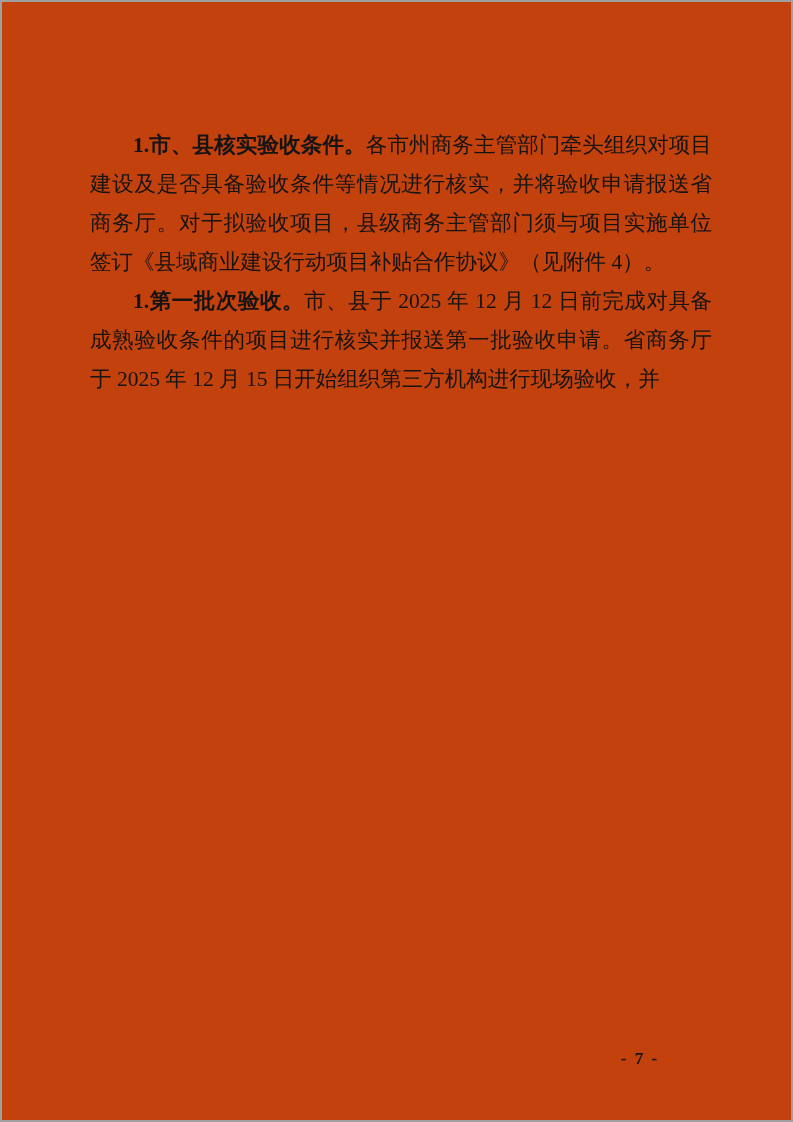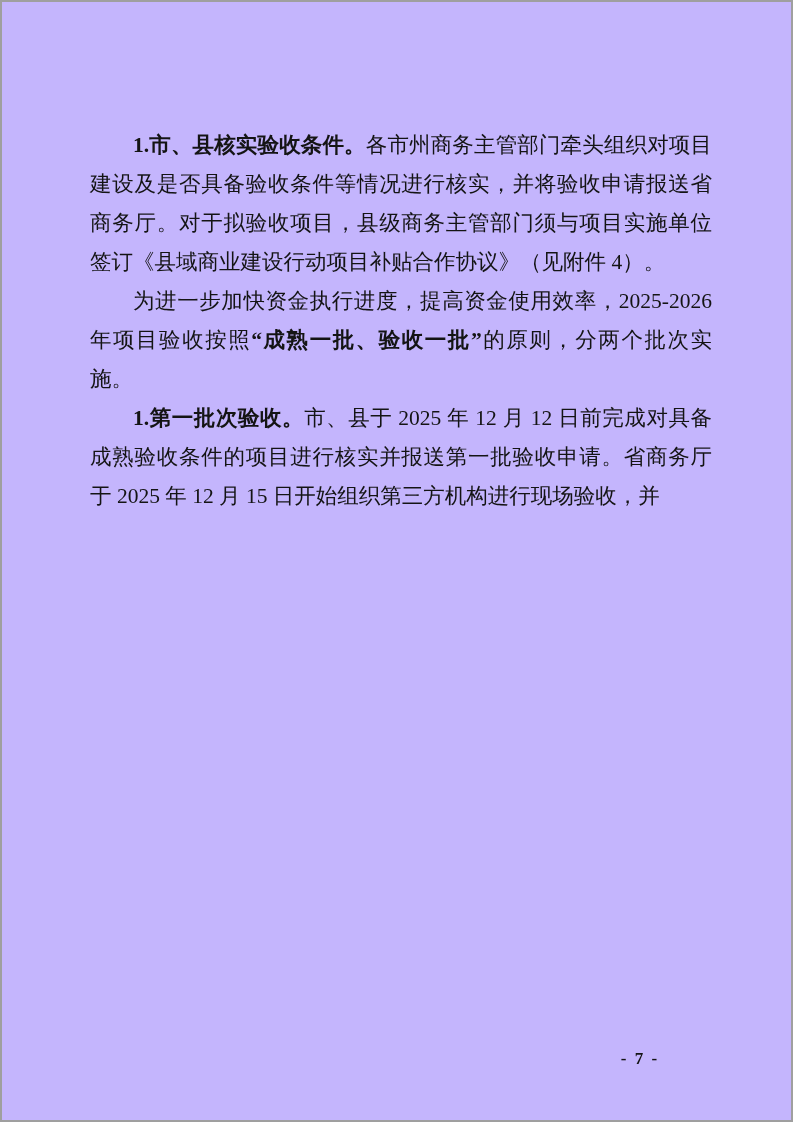--- a/index.html
+++ b/index.html
@@ -5,21 +5,21 @@
   html, body {
     margin: 0;
     padding: 0;
     background: #ffffff;
   }
   .page {
     position: relative;
     width: 793px;
     height: 1122px;
     box-sizing: border-box;
-    background: #c4b5fd;
+    background: #c2410c;
     border: 2px solid #9f9f9f;
     overflow: hidden;
     font-family: "Liberation Serif", "DejaVu Serif", serif;
     color: #141414;
   }
   .doc-body {
     position: absolute;
     left: 88px;
     top: 124px;
     width: 622px;
@@ -51,17 +51,16 @@
     color: #141414;
     font-weight: 600;
   }
 </style>
 </head>
 <body>
 
 <div class="page">
   <div class="doc-body">
       <div class="para"><span class="bold">1.市、县核实验收条件。</span><span>各市州商务主管部门牵头组织对项目建设及是否具备验收条件等情况进行核实，并将验收申请报送省商务厅。对于拟验收项目，县级商务主管部门须与项目实施单位签订《县域商业建设行动项目补贴合作协议》（见附件 4）。</span></div>
-      <div class="para"><span>为进一步加快资金执行进度，提高资金使用效率，2025-2026年项目验收按照</span><span class="bold">“成熟一批、验收一批”</span><span>的原则，分两个批次实施。</span></div>
       <div class="para"><span class="bold">1.第一批次验收。</span><span>市、县于 2025 年 12 月 12 日前完成对具备成熟验收条件的项目进行核实并报送第一批验收申请。省商务厅于 2025 年 12 月 15 日开始组织第三方机构进行现场验收，并</span></div>
     </div>
   <div class="page-number">- 7 -</div>
 </div>
 
 </body></html>

